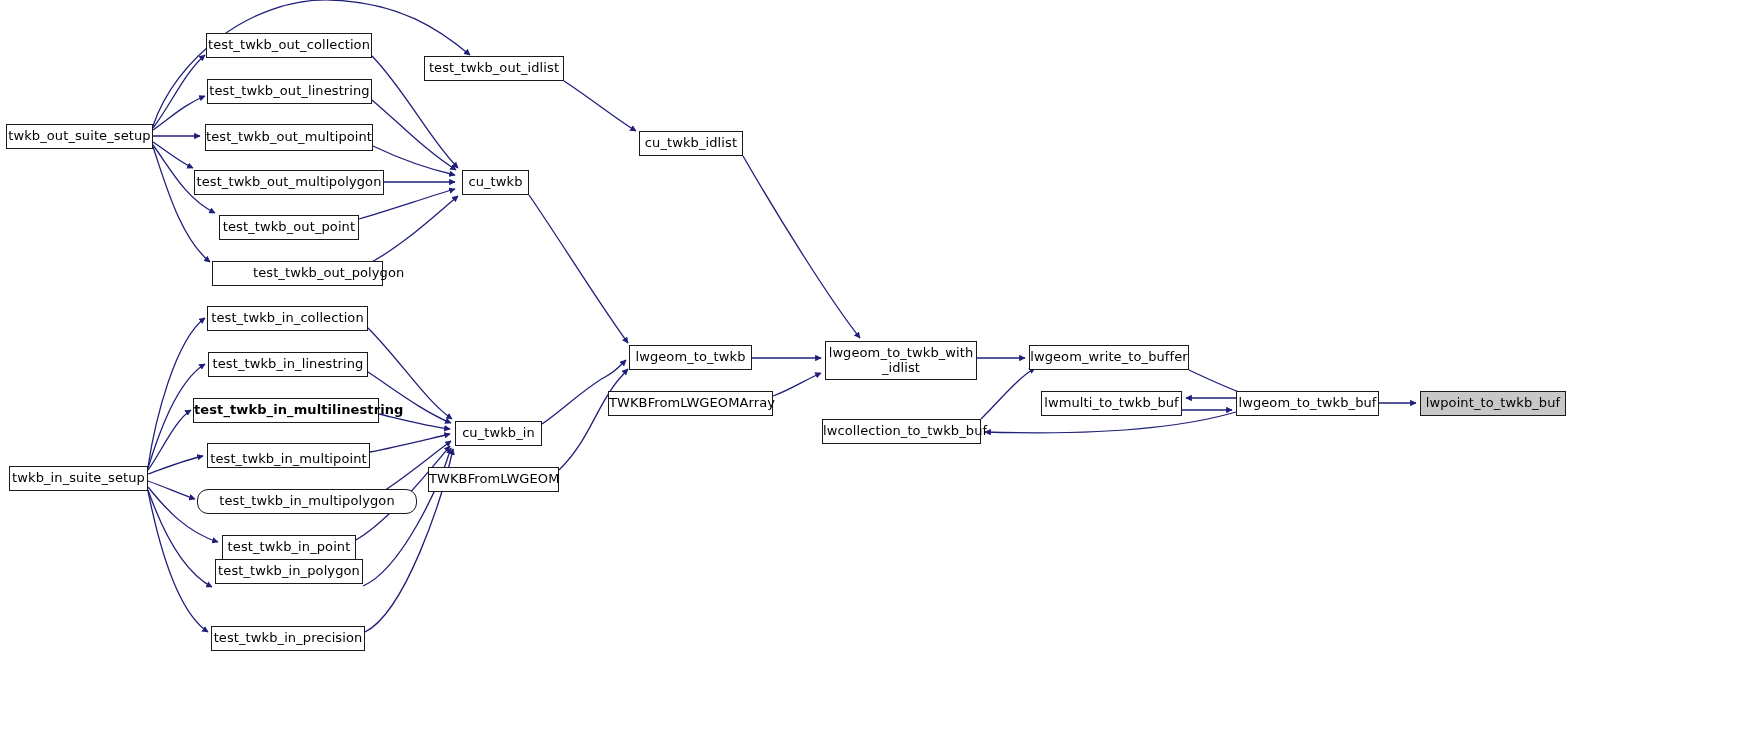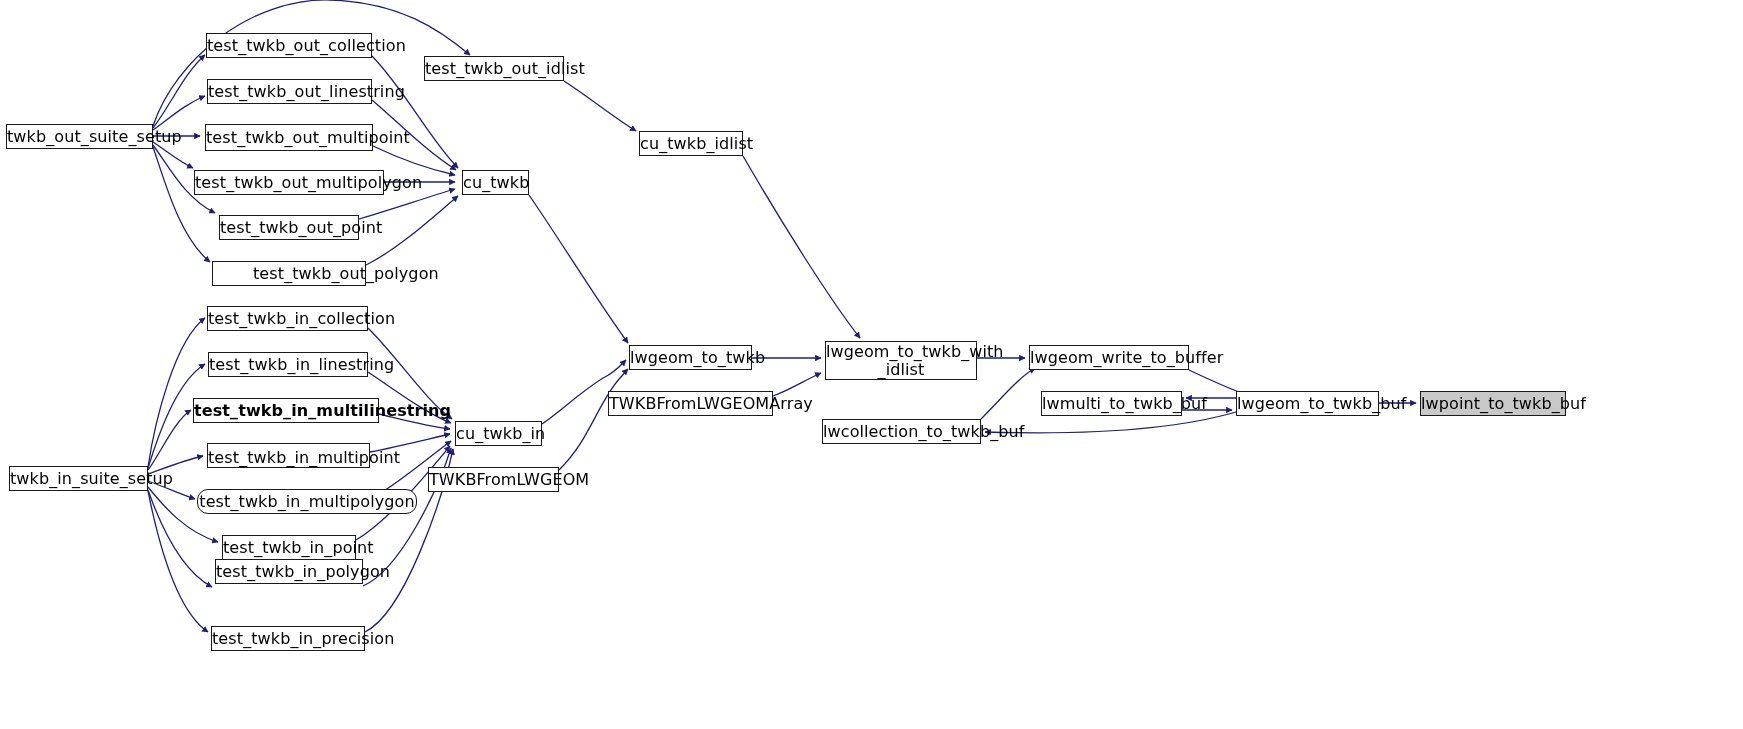--- a/index.html
+++ b/index.html
@@ -21,21 +21,21 @@
     top: 0;
     width: 1743px;
     height: 729px;
   }
   .node {
     position: absolute;
     box-sizing: border-box;
     border: 1px solid #1a1a1a;
     background: #ffffff;
     color: #000000;
-    font-size: 16px;
+    font-size: 13px;
     line-height: 1.12;
     display: flex;
     align-items: center;
     justify-content: center;
     text-align: center;
     white-space: pre;
     letter-spacing: 0.1px;
   }
   .node.highlight {
     background: #c8c8c8;
@@ -103,21 +103,21 @@
         <path d="M 1379,403 L 1416,403" fill="none" stroke="#1f1f7a" stroke-width="1.3" marker-end="url(#arrow)"></path>
       </g>
   </svg>
   <div id="node-layer">
       <div class="node" style="left: 6px; top: 124px; width: 147px; height: 25px;"><span class="node-label">twkb_out_suite_setup</span></div>
       <div class="node" style="left: 206px; top: 33px; width: 166px; height: 25px;"><span class="node-label">test_twkb_out_collection</span></div>
       <div class="node" style="left: 207px; top: 79px; width: 165px; height: 25px;"><span class="node-label">test_twkb_out_linestring</span></div>
       <div class="node" style="left: 205px; top: 124px; width: 168px; height: 27px;"><span class="node-label">test_twkb_out_multipoint</span></div>
       <div class="node" style="left: 194px; top: 170px; width: 190px; height: 25px;"><span class="node-label">test_twkb_out_multipolygon</span></div>
       <div class="node" style="left: 219px; top: 215px; width: 140px; height: 25px;"><span class="node-label">test_twkb_out_point</span></div>
-      <div class="node" style="left: 212px; top: 261px; width: 154px; height: 25px; padding-left: 40px;"><span class="node-label">test_twkb_out_polygon</span></div>
+      <div class="node" style="left: 212px; top: 261px; width: 171px; height: 25px; padding-left: 40px;"><span class="node-label">test_twkb_out_polygon</span></div>
       <div class="node" style="left: 424px; top: 56px; width: 140px; height: 25px;"><span class="node-label">test_twkb_out_idlist</span></div>
       <div class="node" style="left: 462px; top: 170px; width: 67px; height: 25px; align-items: center;"><span class="node-label">cu_twkb</span></div>
       <div class="node" style="left: 639px; top: 131px; width: 104px; height: 25px;"><span class="node-label">cu_twkb_idlist</span></div>
       <div class="node" style="left: 9px; top: 466px; width: 139px; height: 25px;"><span class="node-label">twkb_in_suite_setup</span></div>
       <div class="node" style="left: 207px; top: 306px; width: 161px; height: 25px;"><span class="node-label">test_twkb_in_collection</span></div>
       <div class="node" style="left: 208px; top: 352px; width: 160px; height: 25px;"><span class="node-label">test_twkb_in_linestring</span></div>
       <div class="node" style="left: 193px; top: 398px; width: 186px; height: 25px; font-weight: bold;"><span class="node-label">test_twkb_in_multilinestring</span></div>
       <div class="node" style="left: 207px; top: 443px; width: 163px; height: 25px; align-items: flex-end;"><span class="node-label">test_twkb_in_multipoint</span></div>
       <div class="node" style="left: 197px; top: 489px; width: 220px; height: 25px; border-radius: 11px;"><span class="node-label">test_twkb_in_multipolygon</span></div>
       <div class="node" style="left: 222px; top: 535px; width: 134px; height: 25px;"><span class="node-label">test_twkb_in_point</span></div>

